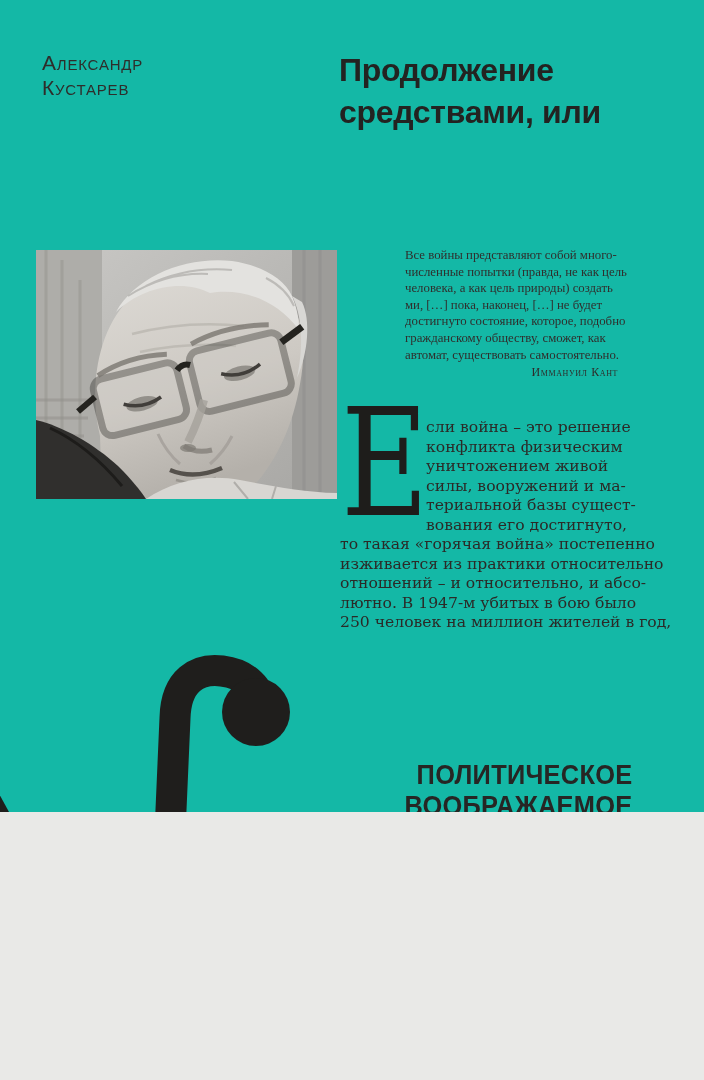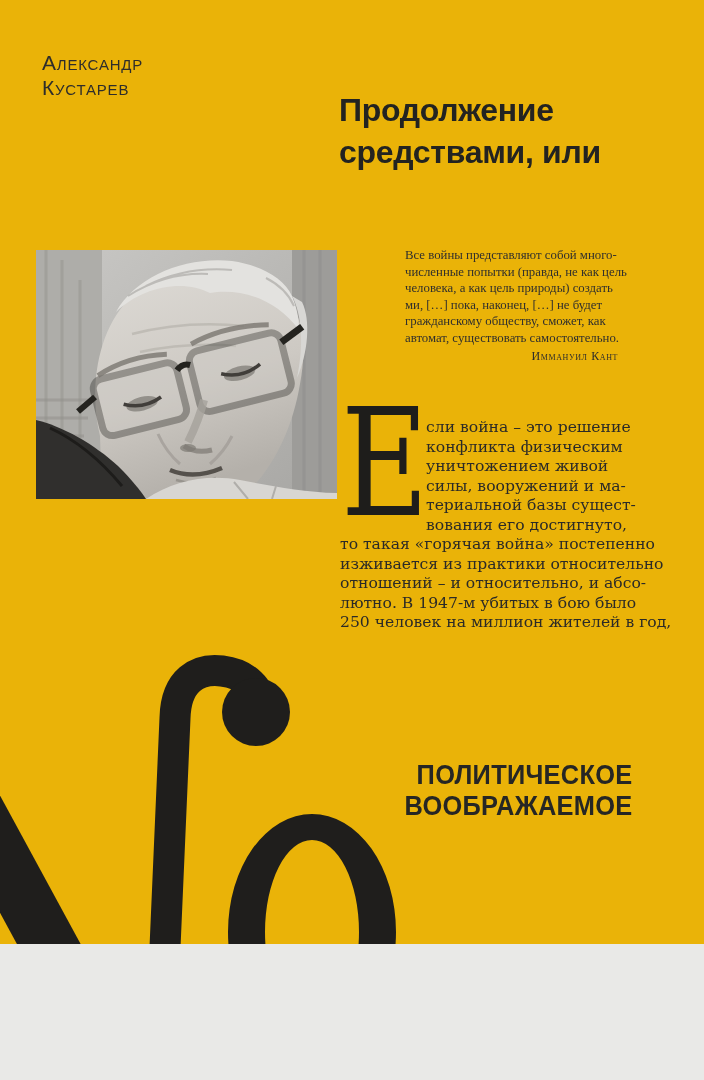--- a/index.html
+++ b/index.html
@@ -1,27 +1,27 @@
 <!DOCTYPE html>
 <html><head>
 <meta charset="utf-8">
 <style>
   html,body{margin:0;padding:0;background:#e9e9e7;}
   .page{
-    position:relative;width:704px;height:944px;margin:0 auto;
-    background:#eab308;overflow:hidden;
+    position:relative;width:704px;height:812px;margin:0 auto;
+    background:#14b8a6;overflow:hidden;
     font-family:"Liberation Sans",sans-serif;color:#2b2a27;
   }
   .abs{position:absolute;}
   
   .author{left:42px;top:50px;font-size:21px;line-height:25px;
     font-variant:small-caps;letter-spacing:.8px;color:#2e2d2b;}
   
   .title{left:339px;top:49px;font-size:32px;line-height:42px;font-weight:bold;
-    letter-spacing:-.3px;color:#232321;margin-top:40px;}
+    letter-spacing:-.3px;color:#232321;}
   .title div{white-space:nowrap;}
   
   .photo{left:36px;top:250px;width:301px;height:249px;overflow:hidden;}
   
   .epigraph{left:405px;top:247px;width:213px;
     font-family:"Liberation Serif",serif;font-size:12.8px;line-height:16.6px;color:#302f2d;}
   .epigraph .line{white-space:nowrap;}
   .attribution{margin-top:1px;text-align:right;font-variant:small-caps;
     font-size:12px;letter-spacing:.6px;color:#2e2d2b;}
   
@@ -120,20 +120,21 @@
       <path d="M110,249 C138,230 172,224 204,230 C236,236 266,242 301,243 L301,249 Z" fill="#d8d6d2"></path>
       <path d="M198,232 L212,249 M240,236 L236,249" stroke="#b0aeaa" stroke-width="2" fill="none"></path>
     </svg>
   </div>
 
   <div class="abs epigraph">
     <div class="line">Все войны представляют собой много-</div>
     <div class="line">численные попытки (правда, не как цель</div>
     <div class="line">человека, а как цель природы) создать</div>
     <div class="line">ми, […] пока, наконец, […] не будет</div>
+    <div class="line">достигнуто состояние, которое, подобно</div>
     <div class="line">гражданскому обществу, сможет, как</div>
     <div class="line">автомат, существовать самостоятельно.</div>
     <div class="attribution">Иммануил Кант</div>
   </div>
 
   <div class="abs bodytext">
     <div class="dropcap">Е</div>
     <div class="line indent">сли война – это решение</div>
     <div class="line indent">конфликта физическим</div>
     <div class="line indent">уничтожением живой</div>

